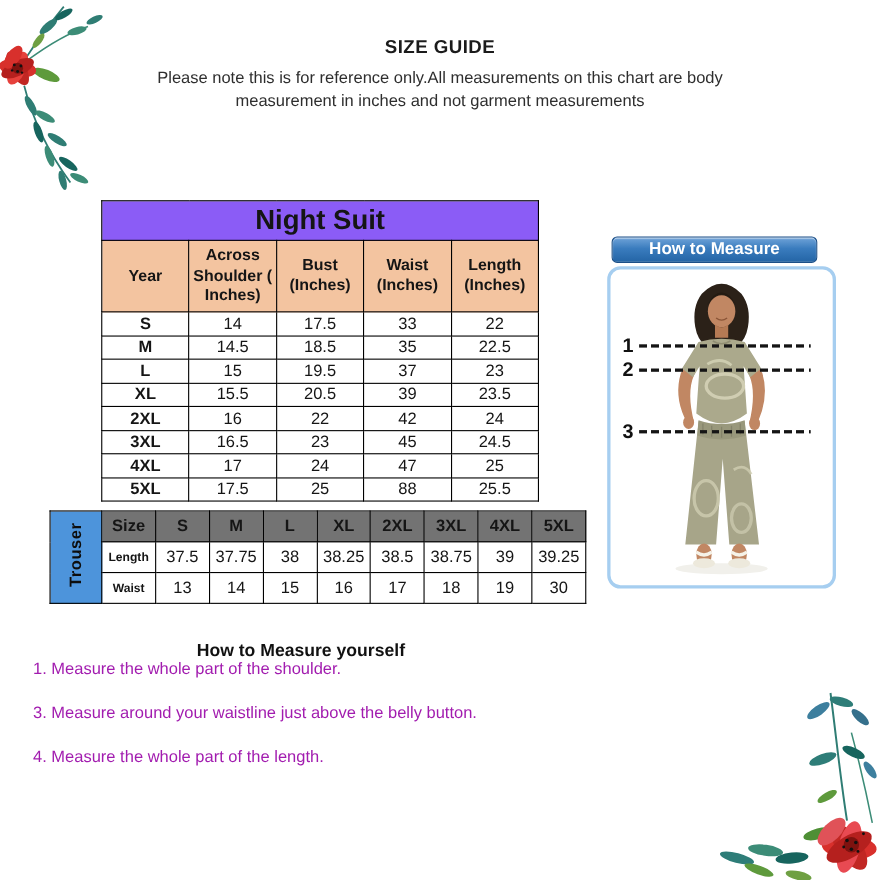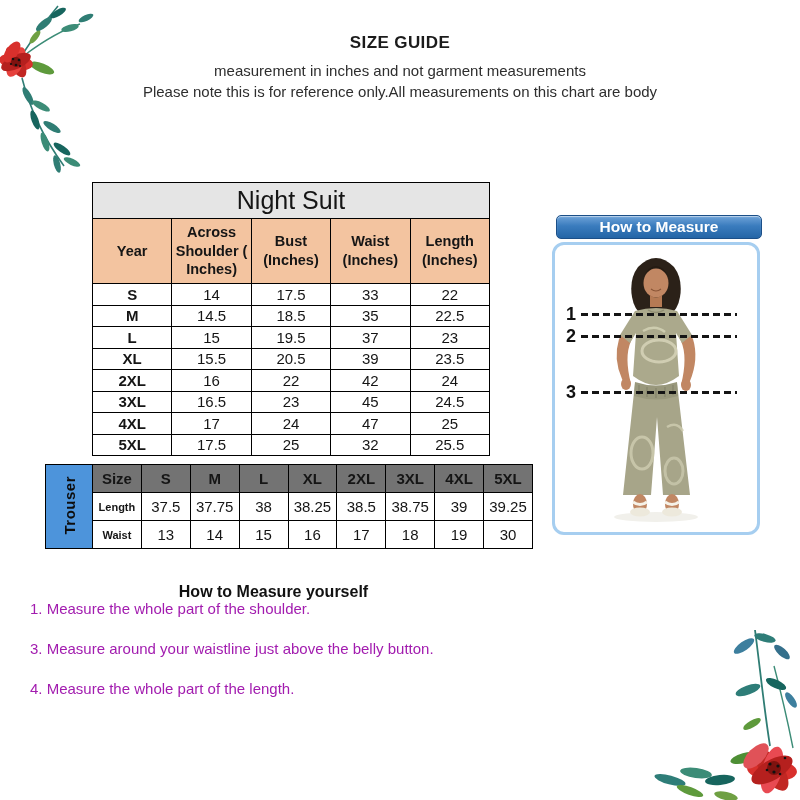--- a/index.html
+++ b/index.html
@@ -26,21 +26,21 @@
 
   
   #night-suit {
     left: 92px; top: 182px; width: 398px;
     border-collapse: collapse; table-layout: fixed;
   }
   #night-suit td {
     border: 1.7px solid #000; text-align: center; vertical-align: middle;
     padding: 0; color: #151515;
   }
-  #night-suit .title-cell { background: #e5e5e5; height: 36px; font-size: 25px; font-weight: normal; }
+  #night-suit .title-cell { background: #8b5cf6; height: 36px; font-size: 25px; font-weight: bold; }
   #night-suit .head-cell  { background: #F3C4A0; height: 65px; font-size: 14.5px; font-weight: bold; line-height: 1.3; padding: 0 2px; }
   #night-suit tbody td    { height: 21.5px; font-size: 15px; }
   #night-suit tbody td.size-cell { font-weight: bold; }
 
   
   #trouser {
     left: 45px; top: 464px; width: 488px;
     border-collapse: collapse; table-layout: fixed;
   }
   #trouser td {
@@ -51,21 +51,21 @@
   #trouser .trouser-label span {
     writing-mode: vertical-rl; transform: rotate(180deg);
     font-weight: bold; font-size: 15px; letter-spacing: .5px; color: #0d0d0d;
     display: inline-block; line-height: 1;
   }
   #trouser .head-cell { background: #737373; font-weight: bold; font-size: 15px; }
   #trouser .row-label { font-weight: bold; font-size: 11px; }
 
   
   #measure-banner {
-    left: 556px; top: 215px; width: 206px; height: 24px;
+    left: 556px; top: 215px; width: 187px; height: 24px;
     border-radius: 5px; border: 1px solid #1b4f88;
     background: linear-gradient(180deg, #6FA3D8 0%, #3A7CBE 45%, #2465A6 100%);
     box-shadow: inset 0 1px 1px rgba(255,255,255,.55);
     color: #fff; font-weight: bold; font-size: 15.5px;
     text-align: center; line-height: 22px;
   }
   #measure-box {
     left: 552px; top: 242px; width: 208px; height: 293px;
     border: 3px solid #A6CEF0; border-radius: 12px;
     background: #fff; overflow: hidden;
@@ -163,22 +163,22 @@
       <circle cx="126" cy="138" r="1.6" fill="#111"></circle>
     <circle cx="122" cy="144" r="1.6" fill="#111"></circle>
       <circle cx="115" cy="142" r="1.3" fill="#111"></circle>
     <circle cx="128" cy="146" r="1.3" fill="#111"></circle>
       <circle cx="133" cy="130" r="1.3" fill="#111"></circle>
   </g>
 </svg>
 
 <div id="size-title" class="abs">SIZE GUIDE</div>
 <div id="note" class="abs">
+  <div>Please note this is for reference only.All measurements on this chart are body</div>
   <div>measurement in inches and not garment measurements</div>
-  <div>Please note this is for reference only.All measurements on this chart are body</div>
 </div>
 
 <table id="night-suit" class="abs">
   <thead>
     <tr>
       <td class="title-cell" colspan="5">Night Suit</td>
     </tr>
     <tr id="ns-head">
         <td class="head-cell">Year</td>
         <td class="head-cell">Across Shoulder ( Inches)</td>
@@ -234,21 +234,21 @@
         <td class="size-cell">4XL</td>
         <td class="">17</td>
         <td class="">24</td>
         <td class="">47</td>
         <td class="">25</td>
       </tr>
       <tr>
         <td class="size-cell">5XL</td>
         <td class="">17.5</td>
         <td class="">25</td>
-        <td class="">32</td>
+        <td class="">88</td>
         <td class="">25.5</td>
       </tr>
     </tbody>
 </table>
 
 <table id="trouser" class="abs">
   <tbody>
     <tr id="tr-head">
       <td class="trouser-label" rowspan="3">
         <span>Trouser</span>

